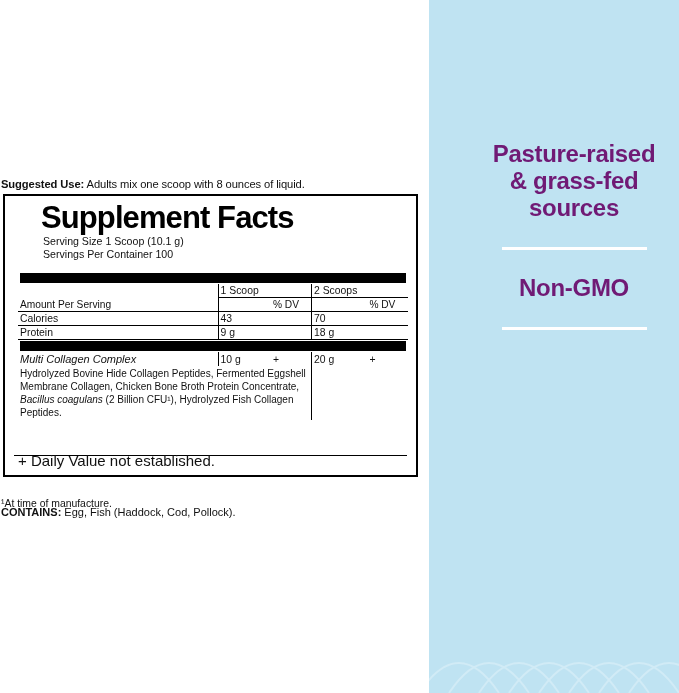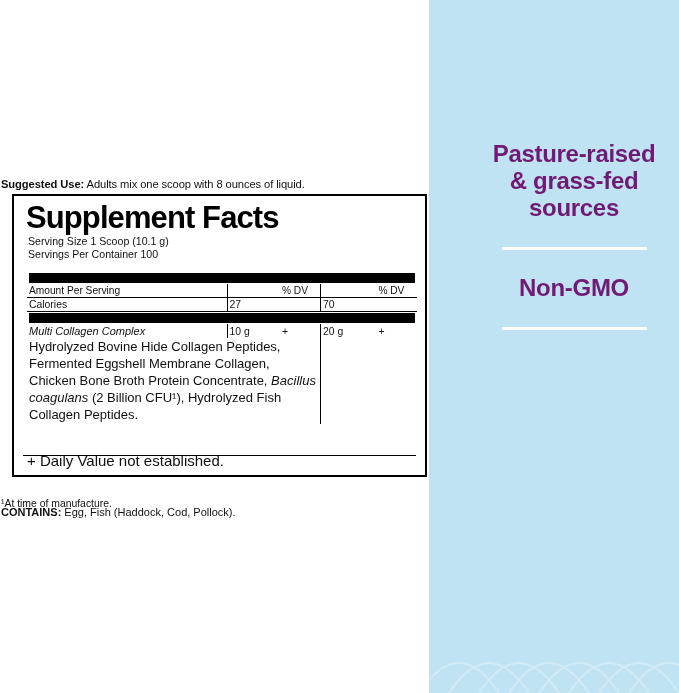--- a/index.html
+++ b/index.html
@@ -29,24 +29,25 @@
     left: 1px; top: 178px;
     width: 420px;
     font-size: 11.2px;
     color: #111111;
     letter-spacing: -0.1px;
   }
   #suggested-use .lbl { font-weight: bold; }
 
   #facts-box {
     position: absolute;
-    left: 12px; top: 194px;
+    left: 3px; top: 194px;
     width: 415px; height: 283px;
     border: 2px solid #000000;
     background: #ffffff;
+    padding-left: 24px;
   }
 
   #facts-title {
     margin: 6px 0 0 12px;
     font-size: 31px;
     font-weight: bold;
     letter-spacing: -0.9px;
     color: #000000;
     line-height: 1.05;
   }
@@ -101,21 +102,21 @@
     padding-bottom: 2px;
   }
 
   .complex-name {
     font-weight: bold;
     font-size: 11px;
     padding-top: 3px;
     font-style: italic;
   }
   .ingredients {
-    font-size: 13px;
+    font-size: 10px;
     line-height: 1.3;
     padding: 1px 4px 3px 14px;
   }
   .ingredients i { font-style: italic; }
   .plus { text-align: right; padding-right: 2px; }
 
   #dv-footnote {
     position: absolute;
     left: 13px; bottom: 6px;
     font-size: 15px;
@@ -198,33 +199,45 @@
         <div>Servings Per Container 100</div>
       </div>
 
       <table id="facts-table">
         <tbody>
             <tr class="bar-row">
           <td colspan="5">
                 <div class="thickbar"></div>
               </td>
         </tr>
+        <tr>
+          <td class="col-name"></td>
+          <td class="col-v1 hdr-scoop vline-l" colspan="2">1 Scoop</td>
+          <td class="col-v2 hdr-scoop vline-l" colspan="2">2 Scoops</td>
+        </tr>
         <tr class="dv-head aps-row">
           <td class="col-name">Amount Per Serving</td>
           <td class="col-v1 vline-l"></td>
           <td class="col-p1">% DV</td>
           <td class="col-v2 vline-l"></td>
           <td class="col-p2">% DV</td>
         </tr>
 
         <tr class="thinline">
           <td class="col-name">Calories</td>
-          <td class="col-v1 vline-l">27</td>
+          <td class="col-v1 vline-l">43</td>
           <td class="col-p1"></td>
           <td class="col-v2 vline-l">70</td>
+          <td class="col-p2"></td>
+        </tr>
+        <tr class="thinline">
+          <td class="col-name">Protein</td>
+          <td class="col-v1 vline-l">9 g</td>
+          <td class="col-p1"></td>
+          <td class="col-v2 vline-l">18 g</td>
           <td class="col-p2"></td>
         </tr>
 
         <tr class="bar-row">
           <td colspan="5">
                 <div class="thickbar"></div>
               </td>
         </tr>
 
         <tr>

